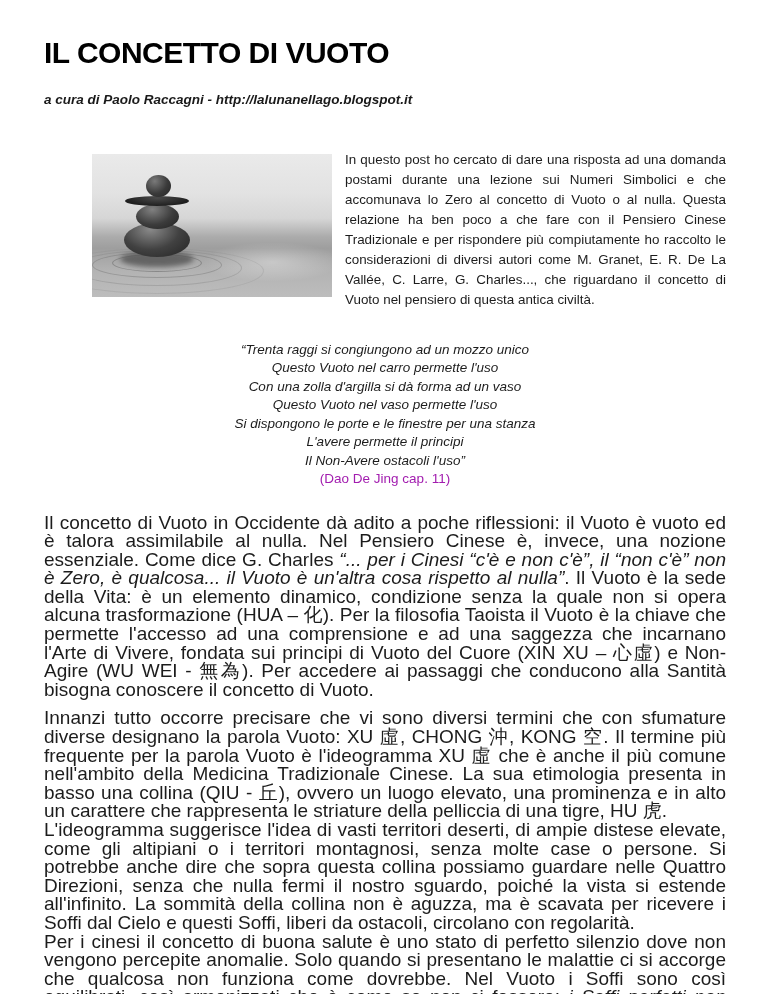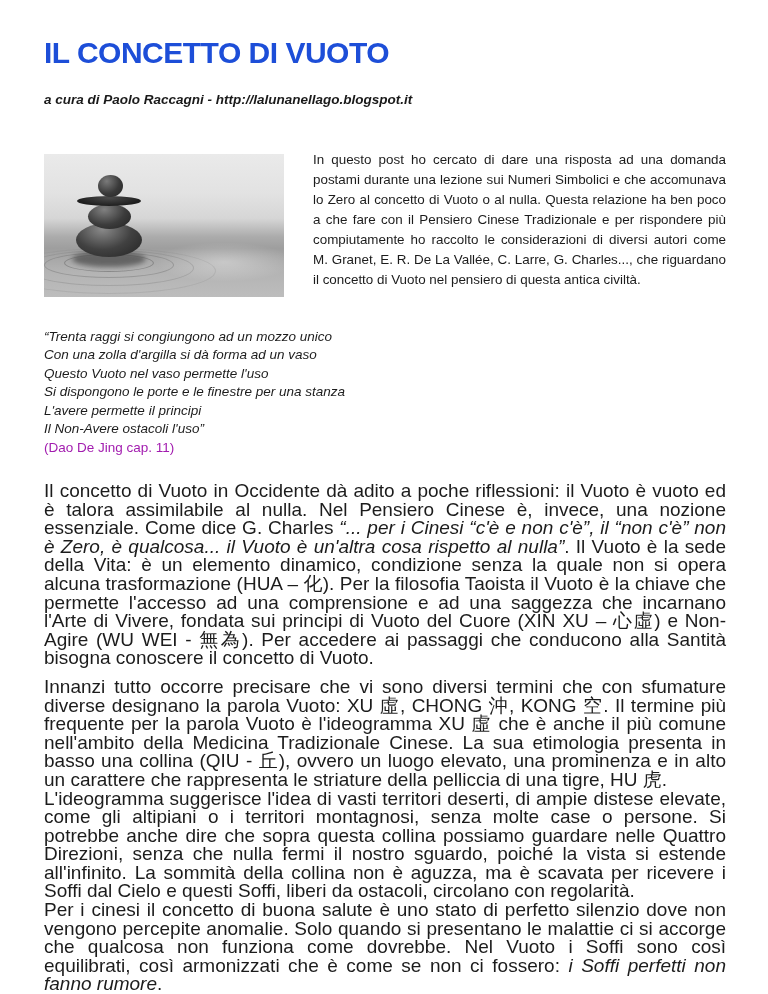--- a/index.html
+++ b/index.html
@@ -9,29 +9,29 @@
     font-family: "Liberation Sans", "DejaVu Sans", sans-serif;
     color: #1c1c1c;
     overflow: hidden;
   }
   .page { width: 768px; height: 994px; padding: 0 42px 0 44px; position: relative; }
 
   
   .doc-title {
     margin-top: 37px;
     font-size: 30px; font-weight: 700; letter-spacing: -0.5px;
-    color: #1d4ed8; line-height: 1.05;
+    color: #000000; line-height: 1.05;
   }
   .doc-byline {
     margin-top: 23px;
     font-size: 13.5px; font-weight: 700; font-style: italic; color: #1a1a1a;
   }
 
   
-  .hero-row { display: flex; gap: 29px; margin-top: 47px; align-items: flex-start; }
+  .hero-row { display: flex; gap: 13px; margin-top: 47px; align-items: flex-start; margin-left: 48px; }
   .photo {
     width: 240px; height: 143px; flex: 0 0 auto;
     position: relative; overflow: hidden;
     background: linear-gradient(180deg,
       #eaeaea 0%, #e2e2e2 28%, #d6d6d6 45%,
       #ababab 58%, #9e9e9e 66%, #b3b3b3 82%, #bdbdbd 100%);
   }
   .stone { position: absolute; border-radius: 50%; }
   .stone-top {
     left: 54px; top: 21px; width: 25px; height: 22px;
@@ -63,21 +63,21 @@
     background: radial-gradient(ellipse at 50% 50%, rgba(255,255,255,.35), rgba(255,255,255,0) 70%);
   }
 
   .intro-par {
     flex: 1 1 auto; margin-top: -4px;
     font-size: 13.4px; line-height: 20px;
     text-align: justify; color: #1c1c1c;
   }
 
   
-  .quote-block { margin-top: 31px; font-size: 13.5px; line-height: 18.5px; }
+  .quote-block { margin-top: 31px; text-align: center; font-size: 13.5px; line-height: 18.5px; }
   .q-line { font-style: italic; font-weight: 400; color: #1c1c1c; }
   .quote-attribution { font-style: normal; color: #a21caf; }
 
   
   .article { margin-top: 25px; font-size: 19px; line-height: 18.6px; text-align: justify; color: #1c1c1c; }
   .body-par { margin: 0; }
   .par-gap-after { margin-bottom: 10px; }
   .it { font-style: italic; }
 </style>
 </head>
@@ -100,20 +100,21 @@
       <div class="stone stone-mid"></div>
       <div class="stone stone-disc"></div>
       <div class="stone stone-top"></div>
     </div>
     <p class="intro-par">In questo post ho cercato di dare una risposta ad una domanda postami durante una lezione sui Numeri Simbolici e che accomunava lo Zero al concetto di Vuoto o al nulla. Questa relazione ha ben poco a che fare con il Pensiero Cinese Tradizionale e per rispondere più compiutamente ho raccolto le considerazioni di diversi autori come M. Granet, E. R. De La Vallée, C. Larre, G. Charles..., che riguardano il concetto di Vuoto nel pensiero di questa antica civiltà.</p>
   </div>
 
   <div class="quote-block">
     <div>
         <div class="q-line">“Trenta raggi si congiungono ad un mozzo unico</div>
+        <div class="q-line">Questo Vuoto nel carro permette l'uso</div>
         <div class="q-line">Con una zolla d'argilla si dà forma ad un vaso</div>
         <div class="q-line">Questo Vuoto nel vaso permette l'uso</div>
         <div class="q-line">Si dispongono le porte e le finestre per una stanza</div>
         <div class="q-line">L'avere permette il principi</div>
         <div class="q-line">Il Non-Avere ostacoli l'uso”</div>
       </div>
     <div class="quote-attribution">(Dao De Jing cap. 11)</div>
   </div>
 
   <div class="article">

